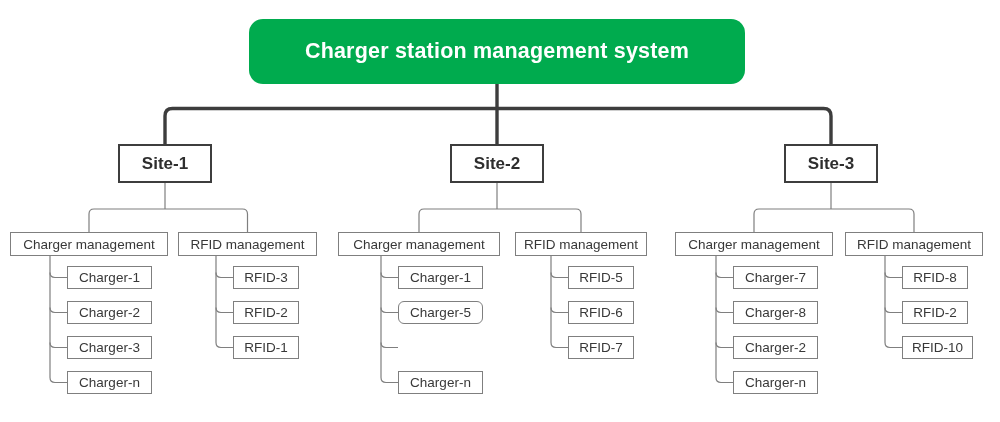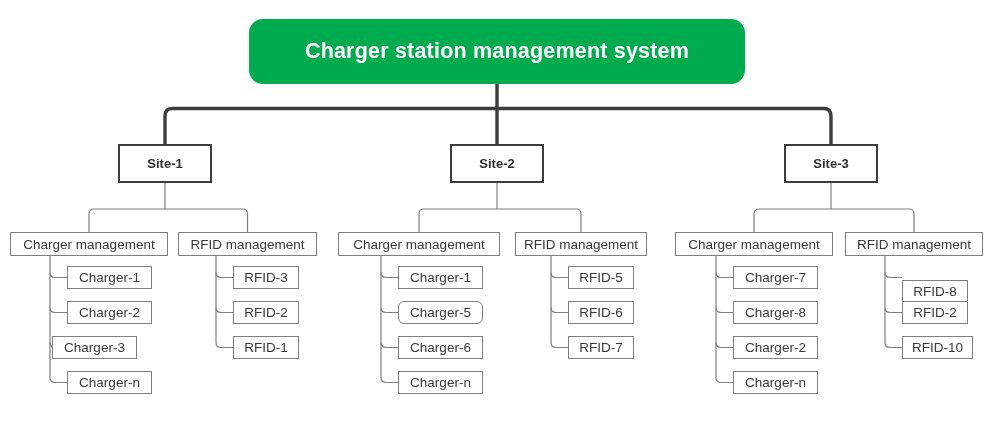--- a/index.html
+++ b/index.html
@@ -11,21 +11,21 @@
   .box{
     position:absolute;box-sizing:border-box;background:#ffffff;
     display:flex;align-items:center;justify-content:center;
     white-space:nowrap;
   }
   .root-box{
     background:#00AB4E;color:#ffffff;font-size:21.5px;font-weight:bold;
     letter-spacing:.2px;border-radius:14px;
   }
   .site-box{
-    border:2.2px solid #3d3d3d;color:#2e2e2e;font-size:13px;font-weight:bold;
+    border:2.2px solid #3d3d3d;color:#2e2e2e;font-size:17px;font-weight:bold;
   }
   .node-box{
     border:1.2px solid #7f7f7f;color:#383838;font-size:13.5px;
   }
   path.thick{stroke:#3d3d3d;stroke-width:3.4;fill:none;}
   path.thin{stroke:#7f7f7f;stroke-width:1.2;fill:none;}
 </style>
 </head>
 <body>
 
@@ -83,38 +83,37 @@
   <div class="box node-box" style="left:178px;top:232px;width:139px;height:24px;">RFID management</div>
 
   <div class="box node-box" style="left:338px;top:232px;width:162px;height:24px;">Charger management</div>
   <div class="box node-box" style="left:515px;top:232px;width:132px;height:24px;">RFID management</div>
 
   <div class="box node-box" style="left:675px;top:232px;width:158px;height:24px;">Charger management</div>
   <div class="box node-box" style="left:845px;top:232px;width:138px;height:24px;">RFID management</div>
 
   <div class="box node-box" style="left:67px;top:266px;width:85px;height:23px;">Charger-1</div>
   <div class="box node-box" style="left:67px;top:301px;width:85px;height:23px;">Charger-2</div>
-  <div class="box node-box" style="left:52px;top:336px;width:85px;height:23px;">Charger-3</div>
+  <div class="box node-box" style="left:67px;top:336px;width:85px;height:23px;">Charger-3</div>
   <div class="box node-box" style="left:67px;top:371px;width:85px;height:23px;">Charger-n</div>
 
   <div class="box node-box" style="left:233px;top:266px;width:66px;height:23px;">RFID-3</div>
   <div class="box node-box" style="left:233px;top:301px;width:66px;height:23px;">RFID-2</div>
   <div class="box node-box" style="left:233px;top:336px;width:66px;height:23px;">RFID-1</div>
 
   <div class="box node-box" style="left:398px;top:266px;width:85px;height:23px;">Charger-1</div>
   <div class="box node-box" style="left:398px;top:301px;width:85px;height:23px;border-radius:6px;">Charger-5</div>
-  <div class="box node-box" style="left:398px;top:336px;width:85px;height:23px;">Charger-6</div>
   <div class="box node-box" style="left:398px;top:371px;width:85px;height:23px;">Charger-n</div>
 
   <div class="box node-box" style="left:568px;top:266px;width:66px;height:23px;">RFID-5</div>
   <div class="box node-box" style="left:568px;top:301px;width:66px;height:23px;">RFID-6</div>
   <div class="box node-box" style="left:568px;top:336px;width:66px;height:23px;">RFID-7</div>
 
   <div class="box node-box" style="left:733px;top:266px;width:85px;height:23px;">Charger-7</div>
   <div class="box node-box" style="left:733px;top:301px;width:85px;height:23px;">Charger-8</div>
   <div class="box node-box" style="left:733px;top:336px;width:85px;height:23px;">Charger-2</div>
   <div class="box node-box" style="left:733px;top:371px;width:85px;height:23px;">Charger-n</div>
 
-  <div class="box node-box" style="left:902px;top:266px;width:66px;height:23px;margin-top:14px;">RFID-8</div>
+  <div class="box node-box" style="left:902px;top:266px;width:66px;height:23px;">RFID-8</div>
   <div class="box node-box" style="left:902px;top:301px;width:66px;height:23px;">RFID-2</div>
   <div class="box node-box" style="left:902px;top:336px;width:71px;height:23px;">RFID-10</div>
 
 </div>
 
 </body></html>

